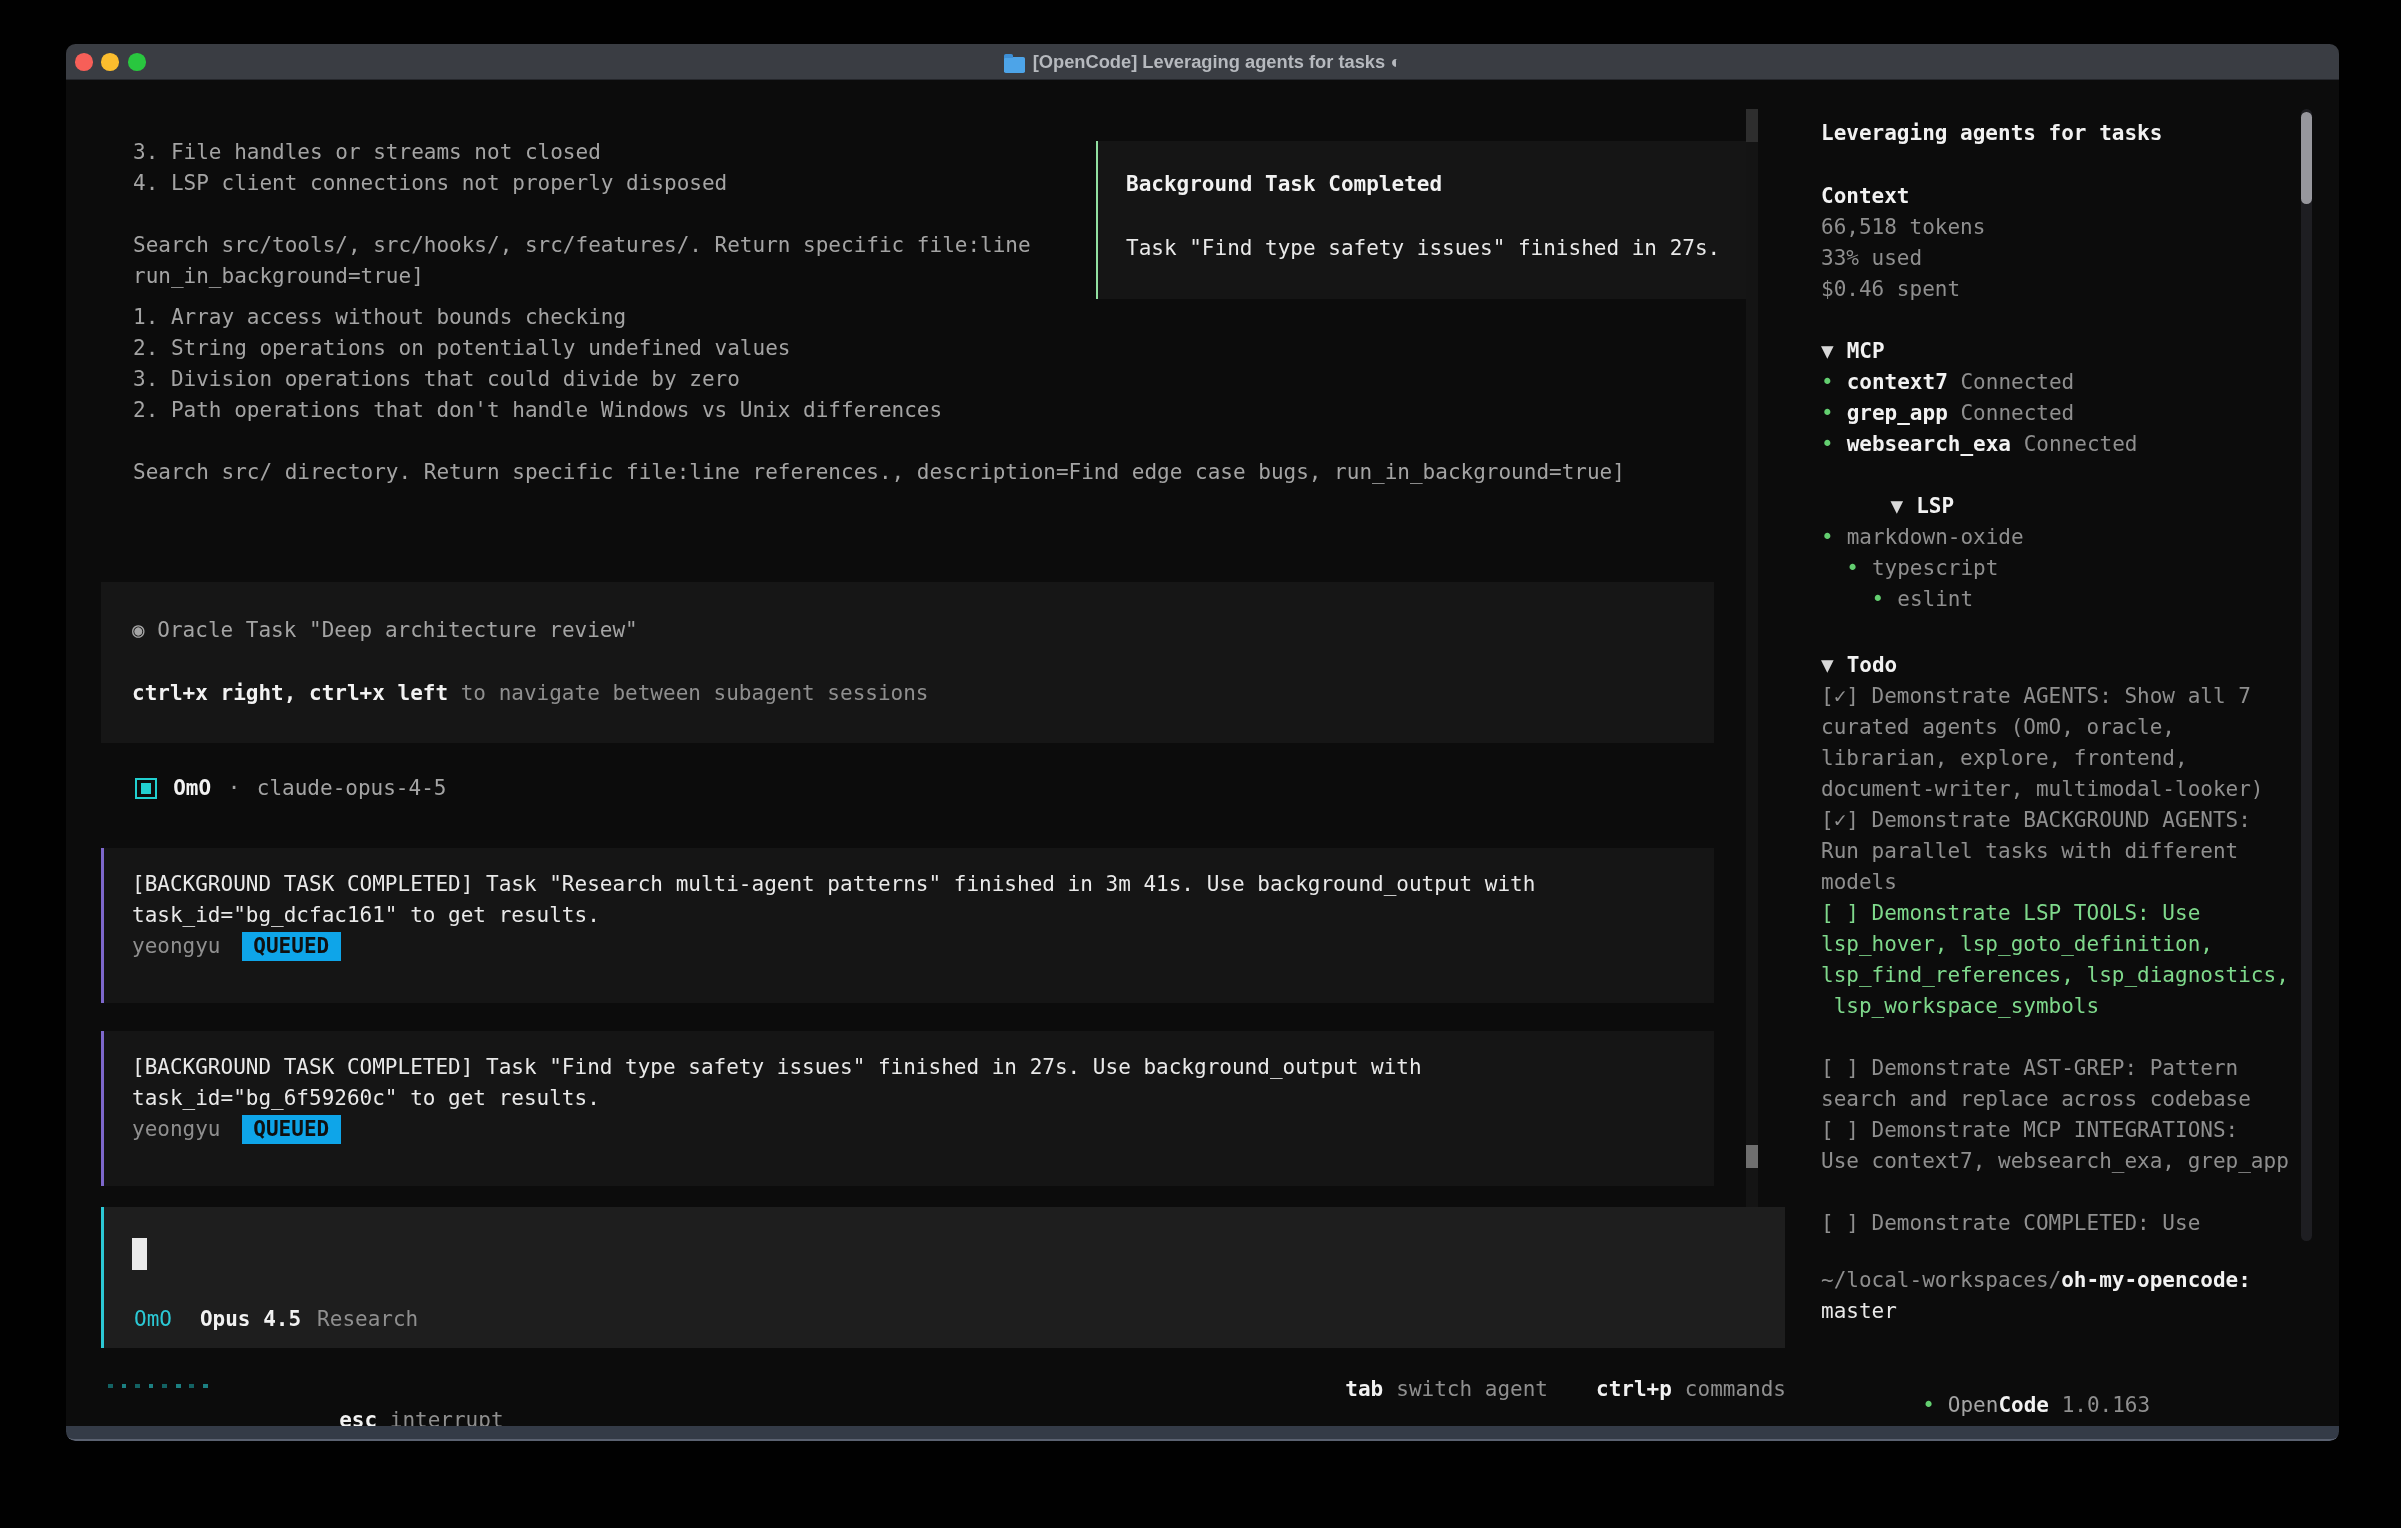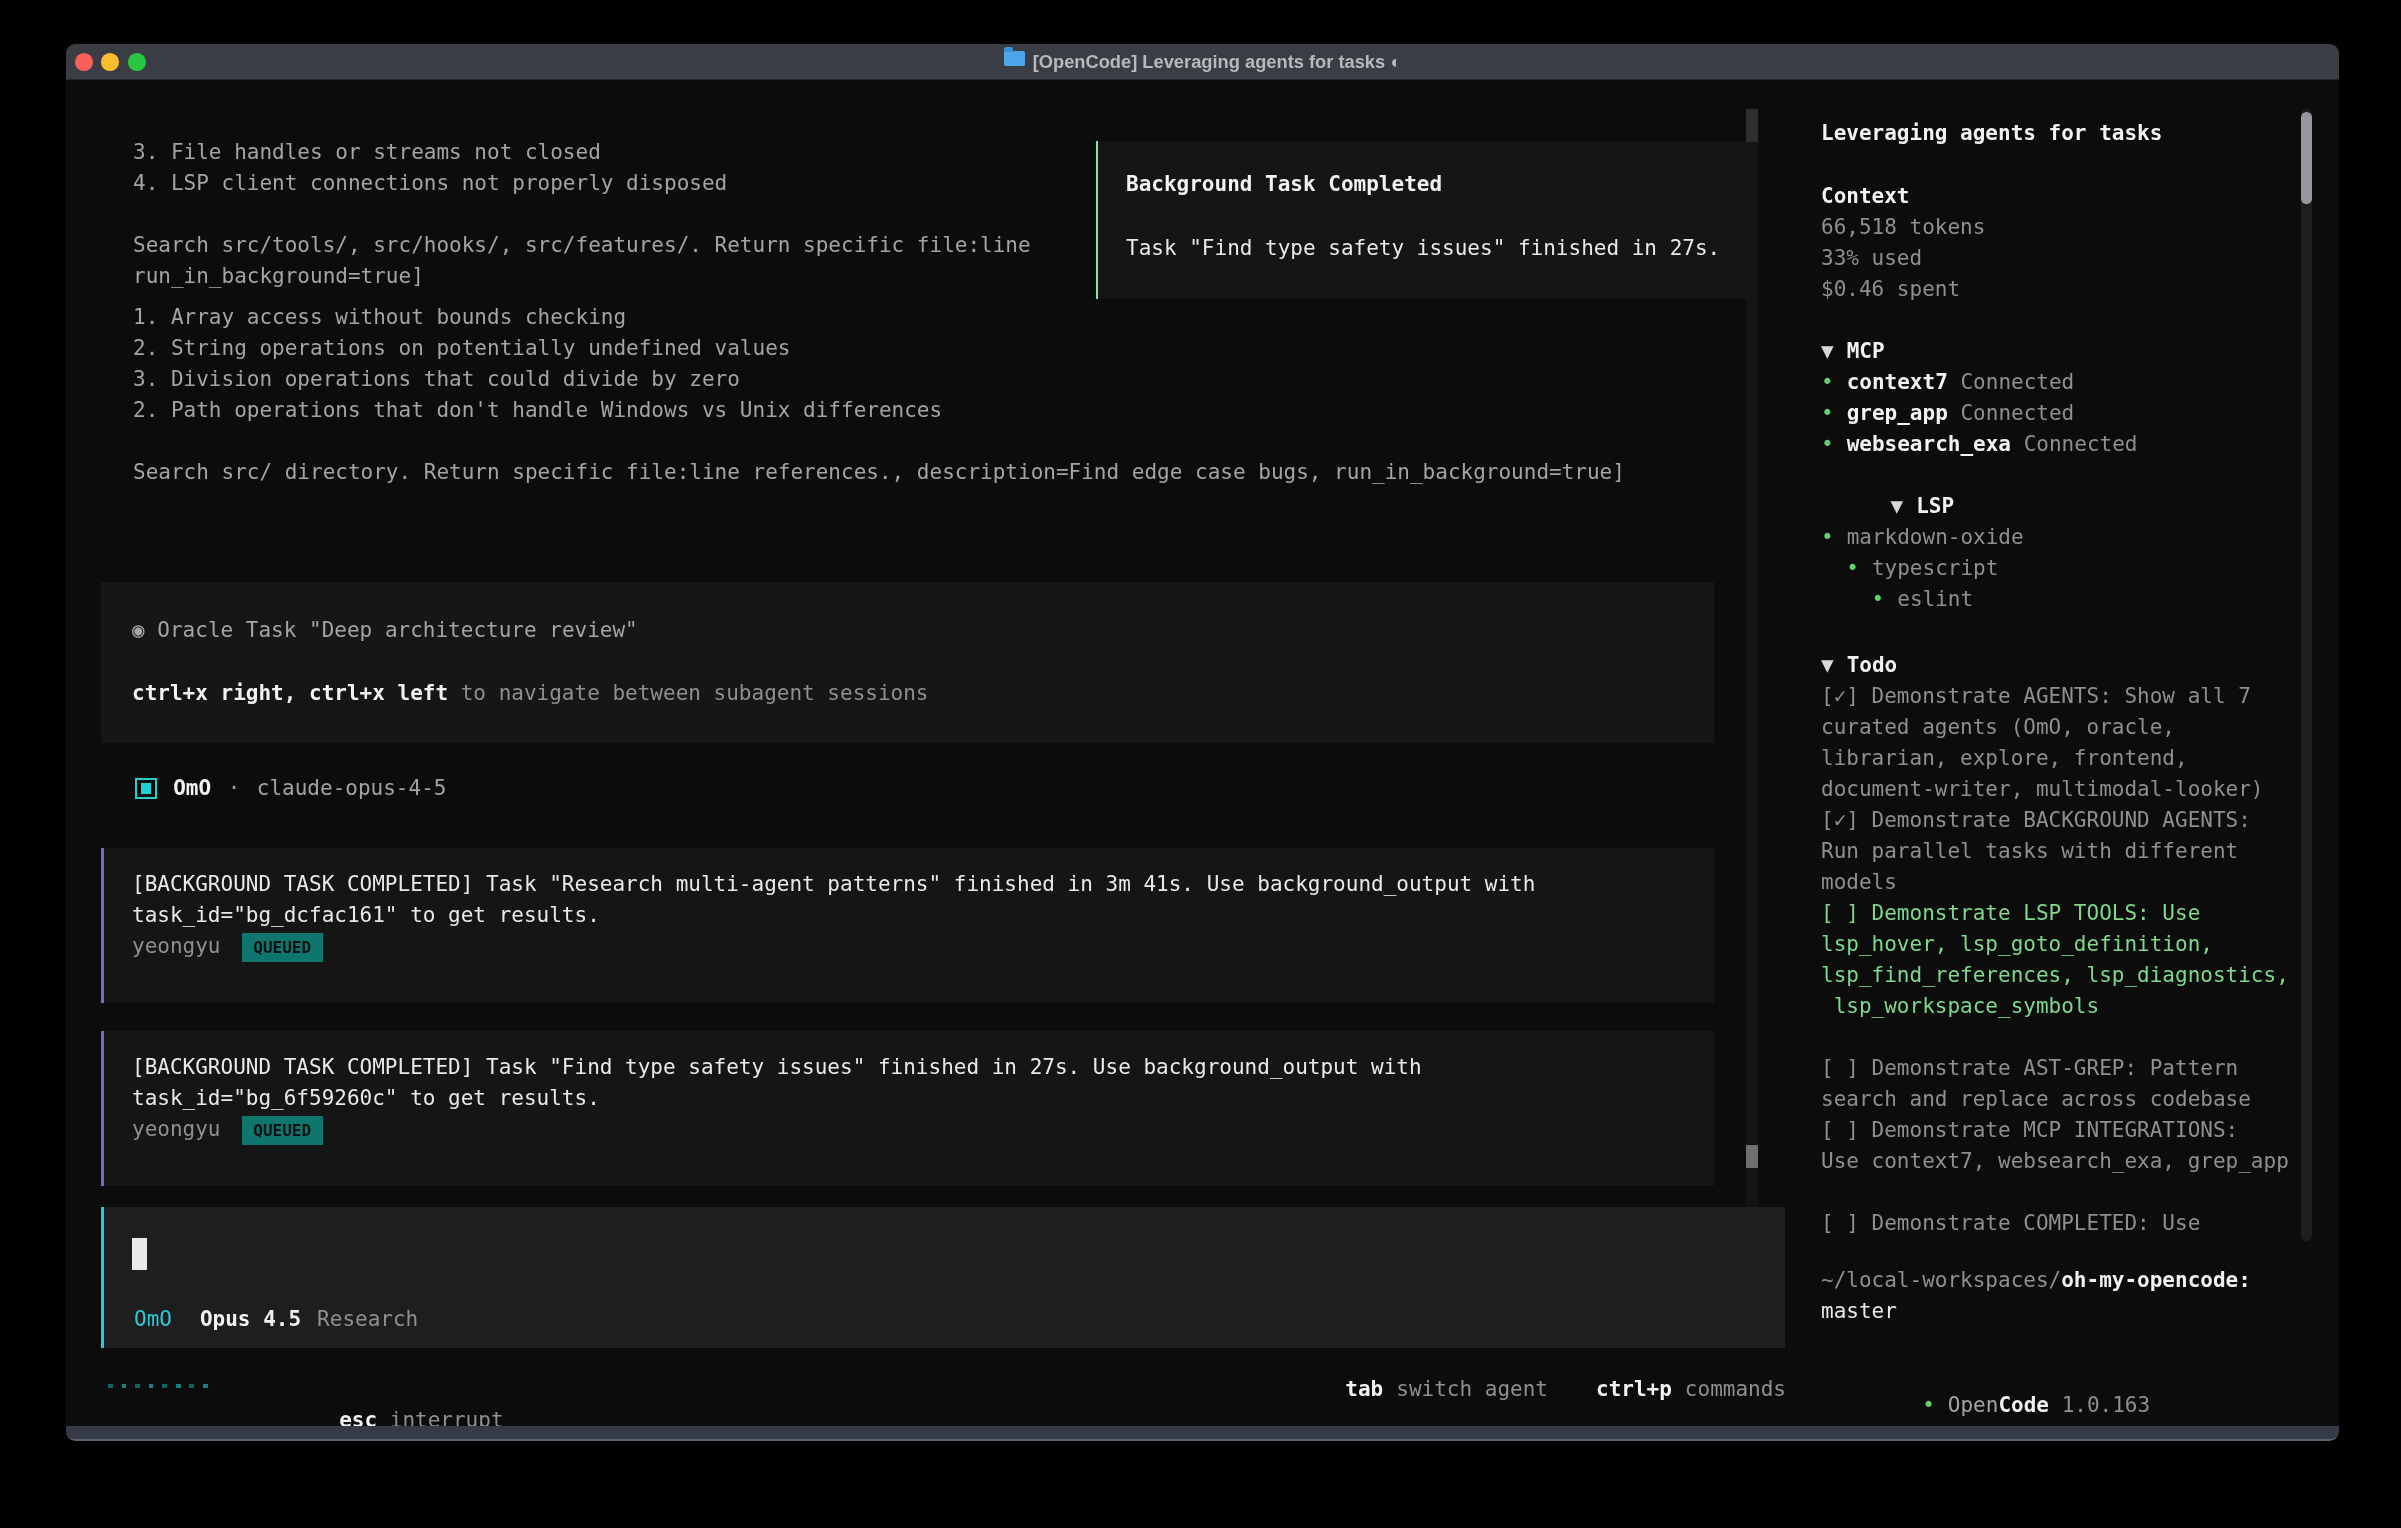--- a/index.html
+++ b/index.html
@@ -5,21 +5,21 @@
   html,body{margin:0;padding:0;background:#000;}
   .stage{position:relative;width:2401px;height:1528px;background:#010101;overflow:hidden;
          font-family:"DejaVu Sans Mono",monospace;}
   .window{position:absolute;left:66px;top:44px;width:2273px;height:1397px;
           background:#0c0c0c;border-radius:9.5px;overflow:hidden;}
   
   .titlebar{position:absolute;left:0;top:0;width:100%;height:35px;background:#3a3d43;
             border-bottom:1.2px solid #26282d;display:flex;align-items:center;justify-content:center;}
   .lights{position:absolute;left:8.9px;top:8.9px;display:flex;gap:8.9px;}
   .light{width:17.7px;height:17.7px;border-radius:50%;}
-  .title-wrap{display:flex;align-items:flex-start;gap:8px;}
+  .title-wrap{display:flex;align-items:flex-end;gap:8px;}
   .folder{position:relative;width:21px;height:15.4px;background:#4da4e8;border-radius:1.8px;}
   .folder:before{content:"";position:absolute;left:0;top:-3.5px;width:9.5px;height:4.7px;
                  background:#3d8fd6;border-radius:1.8px 1.8px 0 0;}
   .title-text{font-family:"Liberation Sans",sans-serif;font-weight:bold;font-size:18.3px;color:#b6b9be;}
   
   .tline{font-size:21px;line-height:31px;min-height:31px;white-space:pre;}
   .gray{color:#a4a4a4;}
   .dgray{color:#8f8f8f;}
   .white{color:#e9e9e9;}
   .bwhite{color:#f2f2f2;font-weight:bold;}
@@ -35,21 +35,21 @@
   .notif-body{position:absolute;left:28px;top:92px;}
   .oraclebox{position:absolute;left:35px;top:538px;width:1613px;height:161px;background:#161616;}
   .oracle-line1{position:absolute;left:31px;top:32.5px;}
   .oracle-line2{position:absolute;left:31px;top:96px;}
   .agent-header{position:absolute;left:69px;top:729px;display:flex;align-items:center;height:31px;}
   .agent-icon{width:17.7px;height:17.7px;border:2.4px solid #21d0d0;display:flex;align-items:center;justify-content:center;margin-right:16.5px;}
   .agent-icon .inner{width:9.5px;height:11.8px;background:#21d0d0;}
   .taskblock{position:absolute;left:35px;width:1613px;height:155px;background:#151515;
              border-left:3.5px solid #7e68cc;box-sizing:border-box;padding:20.7px 0 0 28px;}
   .task1{top:804px;} .task2{top:987px;}
-  .badge{display:inline-block;background:#0f766e;color:#101010;font-weight:bold;font-size:16px;
+  .badge{display:inline-block;background:#0ea5e9;color:#101010;font-weight:bold;font-size:21px;
          line-height:29.5px;padding:0 11.8px;margin-left:21px;}
   .sbtrack-main{position:absolute;left:1680px;top:65px;width:11.8px;height:1103px;background:#141414;}
   .sbthumb-a{position:absolute;left:1680px;top:65px;width:11.8px;height:32.5px;background:#2e2e2e;}
   .sbthumb-b{position:absolute;left:1680px;top:1101px;width:11.8px;height:22.5px;background:#6f6f6f;}
   .inputbox{position:absolute;left:35px;top:1163px;width:1684px;height:141px;background:#1e1e1e;
             border-left:3.5px solid #2cc9d6;box-sizing:border-box;}
   .cursor{position:absolute;left:28px;top:31px;width:15.4px;height:32px;background:#e9e9e9;}
   .input-meta{position:absolute;left:30px;top:97px;display:flex;align-items:baseline;}
   .im-agent{margin-right:28px;} .im-model{margin-right:16px;}
   .statusbar{position:absolute;left:0;top:1330px;width:1720px;height:31px;}

